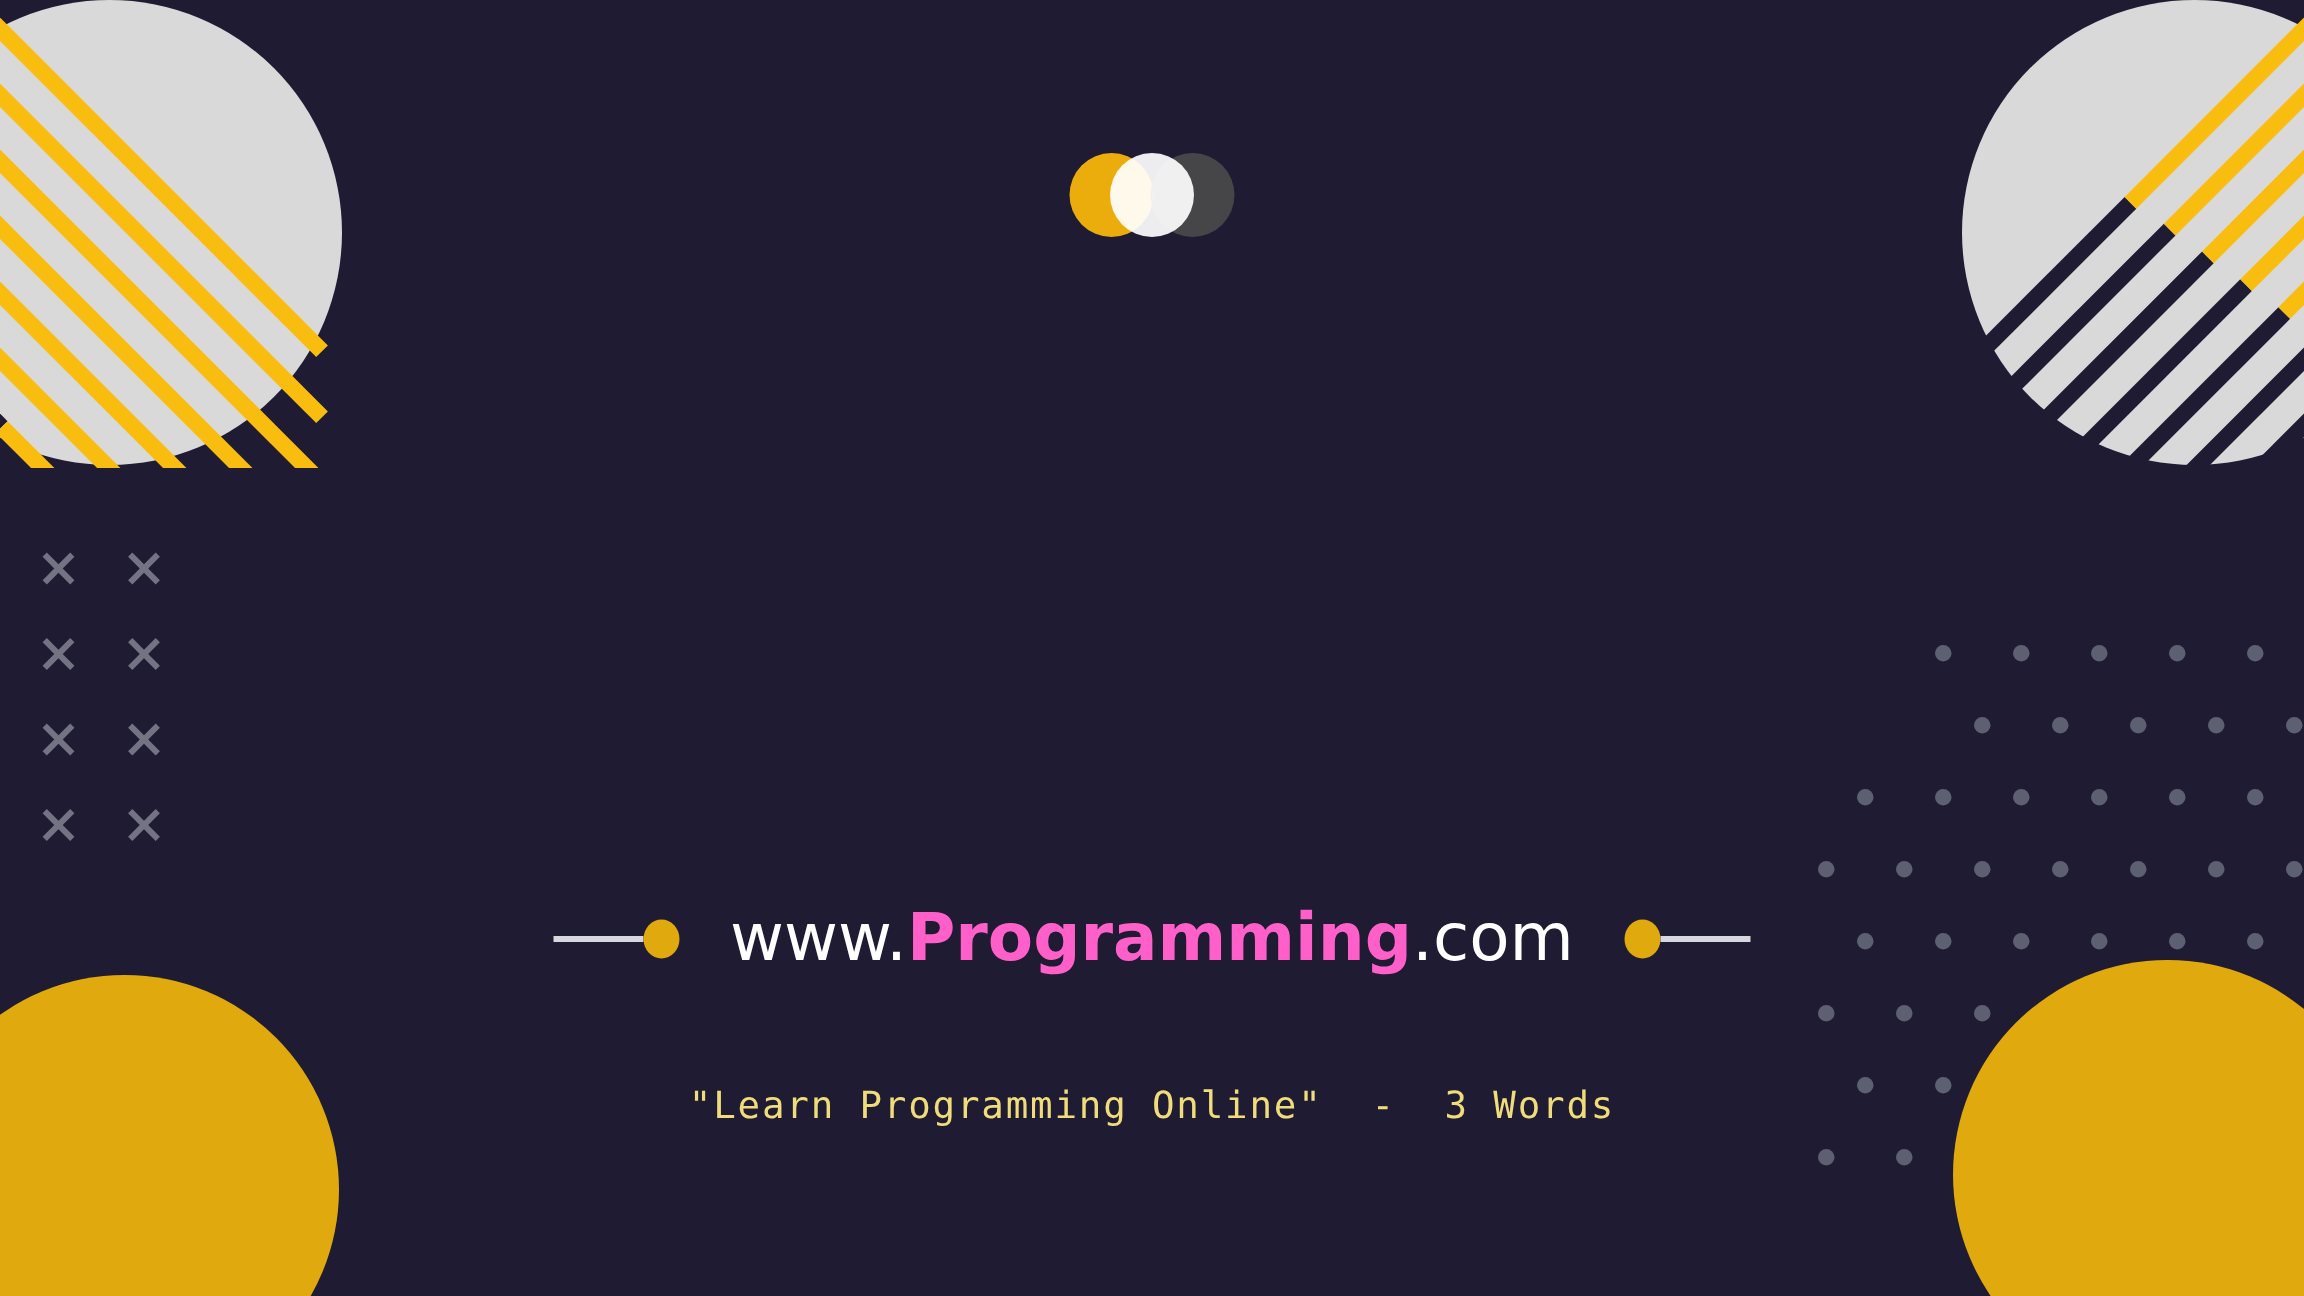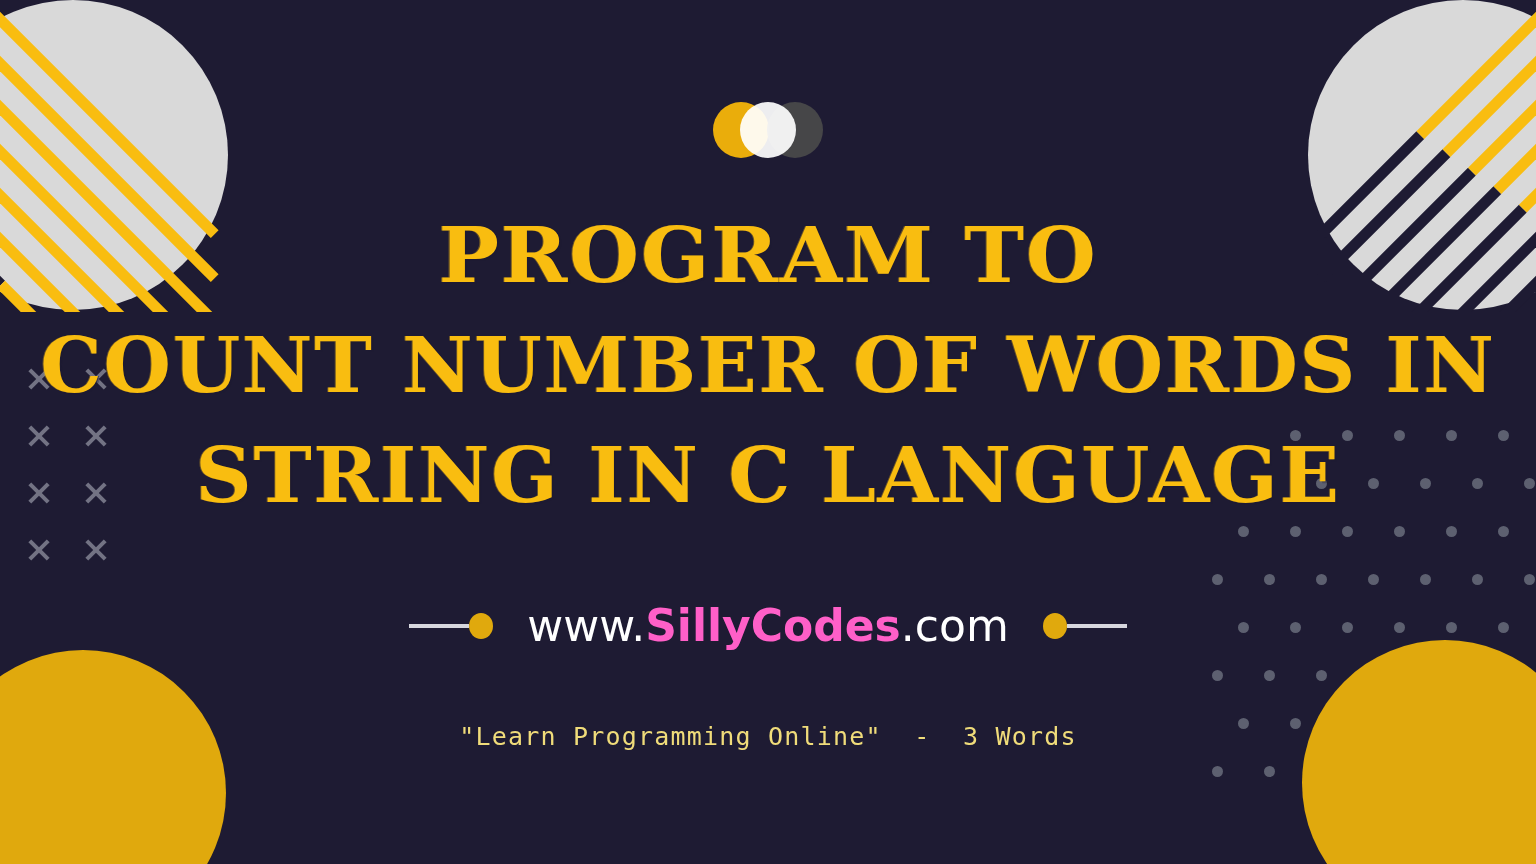--- a/index.html
+++ b/index.html
@@ -331,33 +331,28 @@
 
   <div class="gold-blob bl"></div>
   <div class="gold-blob br"></div>
 
   <div class="logo">
     <span class="c1"></span>
     <span class="c3"></span>
     <span class="c2"></span>
   </div>
 
-  <div class="headline">
-    <span class="line l1">PROGRAM TO</span>
-    <span class="line l2">COUNT NUMBER OF WORDS IN</span>
-    <span class="line l3">STRING IN C LANGUAGE</span>
-  </div>
 
   <div class="brand-row">
     <div class="rule left">
       <div class="bar"></div>
       <div class="knob"></div>
     </div>
 
-    <div class="brand-text"><span>www.</span><span class="accent">SillyCodes</span><span>.com</span></div>
+    <div class="brand-text"><span>www.</span><span class="accent">Programming</span><span>.com</span></div>
 
     <div class="rule right">
       <div class="bar"></div>
       <div class="knob"></div>
     </div>
   </div>
 
   <div class="subtitle">"Learn Programming Online"  -  3 Words</div>
 
 </div>

